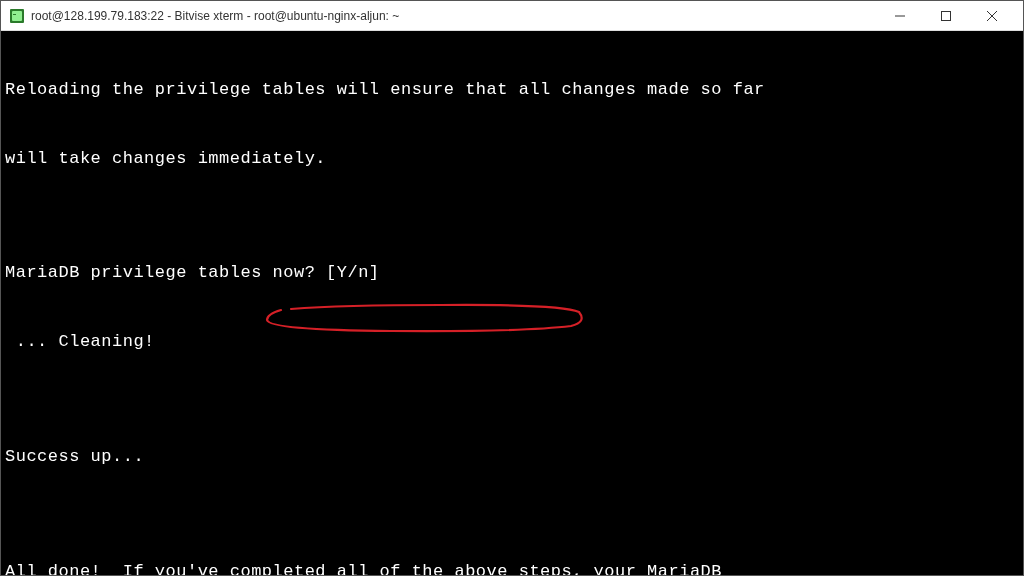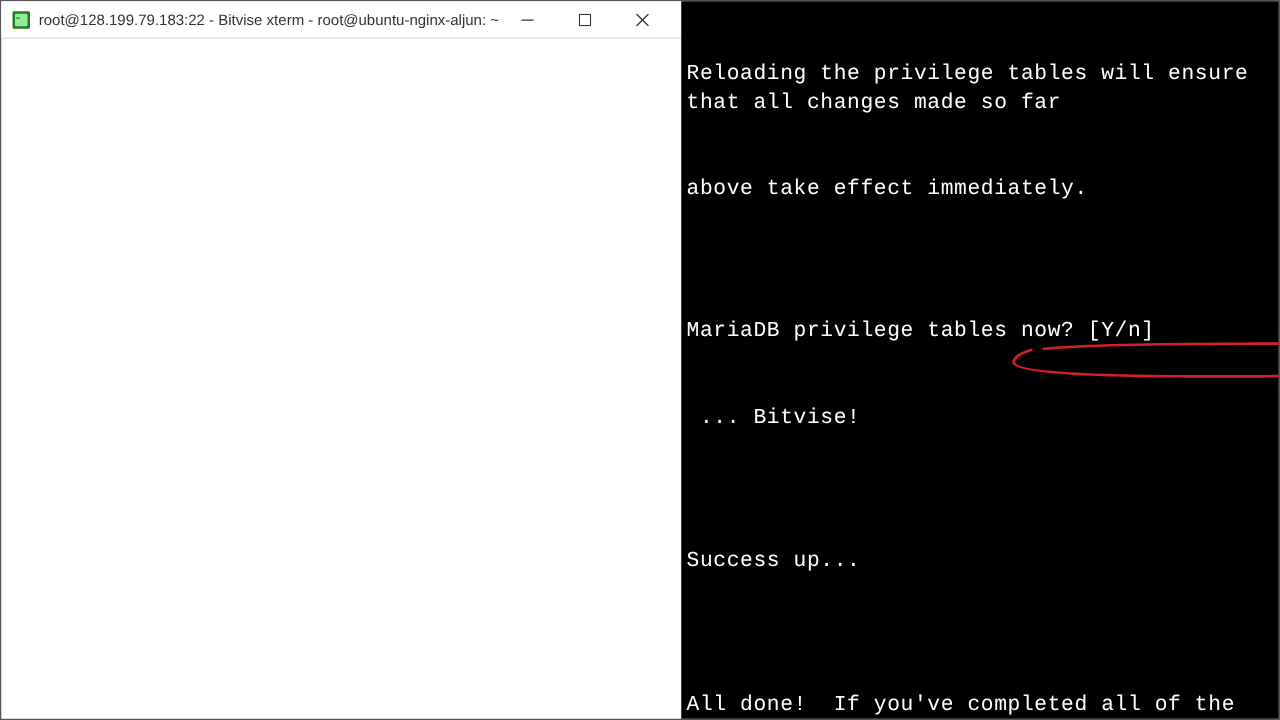--- a/index.html
+++ b/index.html
@@ -10,21 +10,21 @@
       height: 576px;
       overflow: hidden;
       position: relative;
     }
     .window {
       width: 1024px;
       height: 576px;
       border: 1px solid #555;
       background: #fff;
       display: flex;
-      flex-direction: row;
+      flex-direction: column;
       box-shadow: 0 2px 8px rgba(0,0,0,0.2);
     }
     .titlebar {
       height: 30px;
       background: #fff;
       border-bottom: 1px solid #ddd;
       display: flex;
       align-items: center;
       padding: 0 8px;
       font-family: 'Segoe UI', Tahoma, sans-serif;
@@ -114,24 +114,24 @@
         <svg width="10" height="10" viewBox="0 0 10 10">
             <line x1="0" y1="0" x2="10" y2="10" stroke="#333" stroke-width="1"></line>
             <line x1="10" y1="0" x2="0" y2="10" stroke="#333" stroke-width="1"></line>
           </svg>
       </div>
     </div>
   </div>
 
   <div class="terminal">
     <span class="term-line">Reloading the privilege tables will ensure that all changes made so far</span>
-    <span class="term-line">above take effect immediately.</span>
+    <span class="term-line">will take changes immediately.</span>
     <span class="term-line"></span>
     <span class="term-line">MariaDB privilege tables now? [Y/n]</span>
-    <span class="term-line"> ... Bitvise!</span>
+    <span class="term-line"> ... Cleaning!</span>
     <span class="term-line"></span>
     <span class="term-line">Success up...</span>
     <span class="term-line"></span>
     <span class="term-line">All done!  If you've completed all of the above steps, your MariaDB</span>
     
     <span class="term-line"></span>
     
     
     
     

